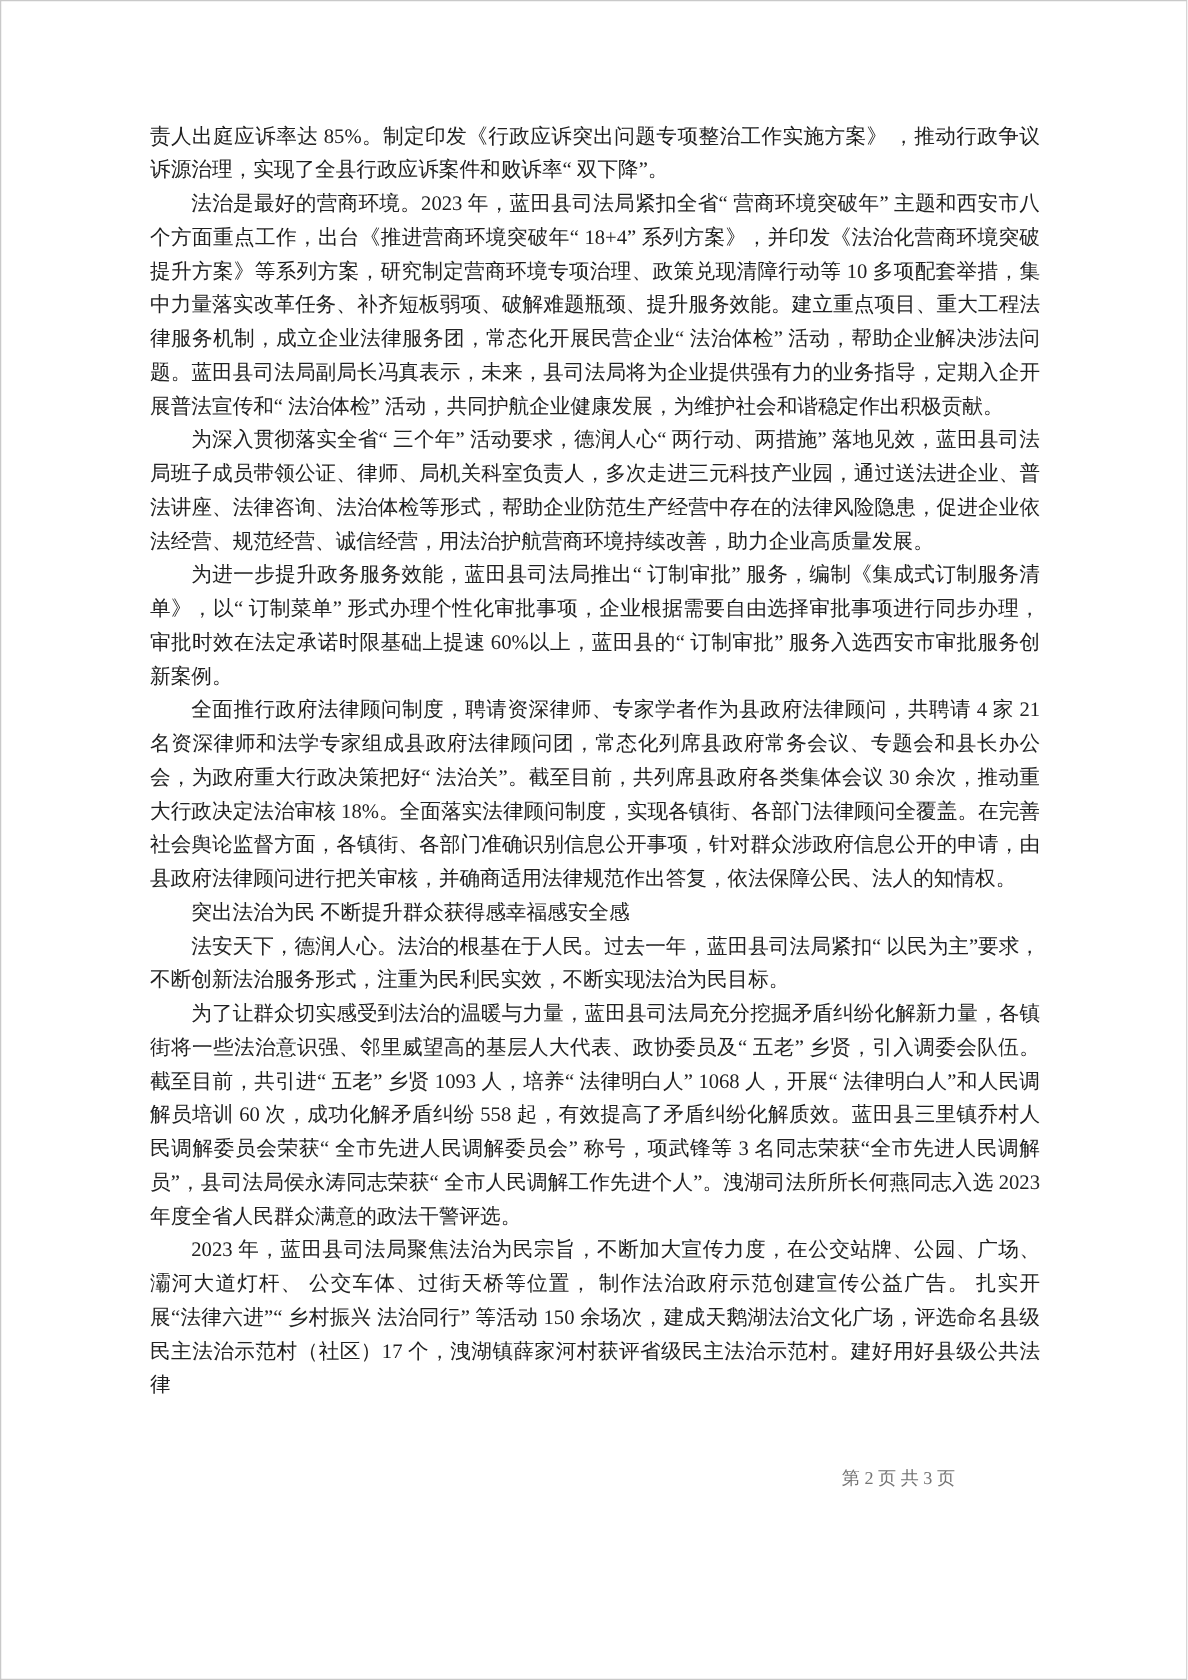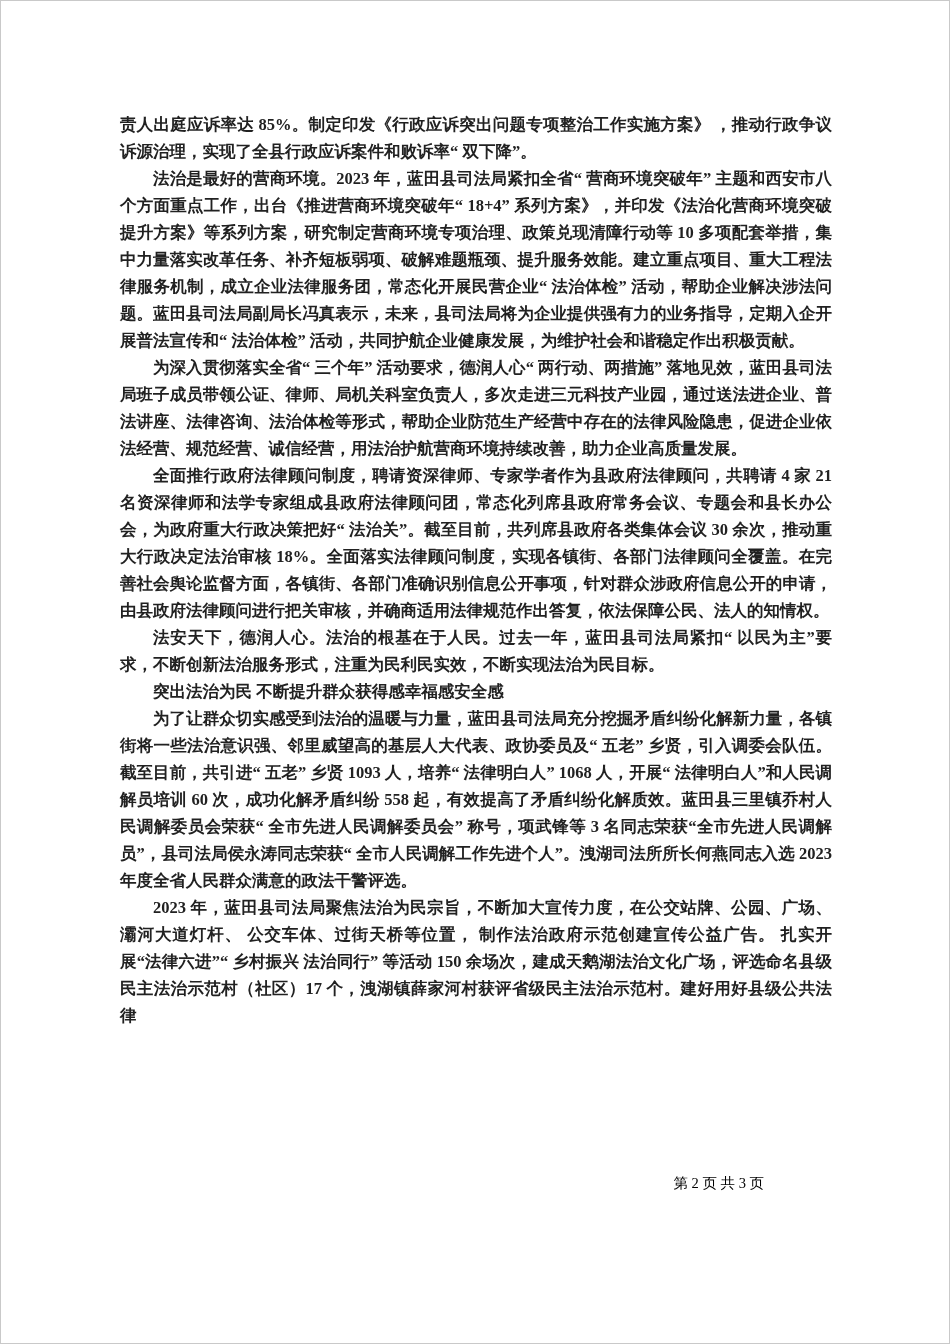--- a/index.html
+++ b/index.html
@@ -17,57 +17,57 @@
   .page {
     position: absolute;
     inset: 0;
     box-sizing: border-box;
     background: #ffffff;
     border: 1px solid #c9c9c9;
   }
   .content {
     position: absolute;
     left: 119px;
-    top: 110px;
+    top: 94px;
     width: 712px;
-    font-weight: bold;
   }
   .para {
     margin: 0;
     font-size: 16.5px;
     line-height: 27px;
     text-align: justify;
     text-justify: inter-ideograph;
     text-indent: 2em;
     word-break: break-all;
     color: #212121;
   }
   .para.no-indent {
     text-indent: 0;
   }
   .footer {
     position: absolute;
     right: 185px;
     top: 1172px;
     font-size: 14.5px;
     line-height: 20px;
-    color: #000000;
+    color: #737373;
     padding-left: 10px;
   }
 </style>
 </head>
 <body>
 
 <div class="page">
   <div class="content">
     <p class="para no-indent">责人出庭应诉率达 85%。制定印发《行政应诉突出问题专项整治工作实施方案》 ，推动行政争议诉源治理，实现了全县行政应诉案件和败诉率“ 双下降”。</p>
     <p class="para">法治是最好的营商环境。2023 年，蓝田县司法局紧扣全省“ 营商环境突破年” 主题和西安市八个方面重点工作，出台《推进营商环境突破年“ 18+4” 系列方案》，并印发《法治化营商环境突破提升方案》等系列方案，研究制定营商环境专项治理、政策兑现清障行动等 10 多项配套举措，集中力量落实改革任务、补齐短板弱项、破解难题瓶颈、提升服务效能。建立重点项目、重大工程法律服务机制，成立企业法律服务团，常态化开展民营企业“ 法治体检” 活动，帮助企业解决涉法问题。蓝田县司法局副局长冯真表示，未来，县司法局将为企业提供强有力的业务指导，定期入企开展普法宣传和“ 法治体检” 活动，共同护航企业健康发展，为维护社会和谐稳定作出积极贡献。</p>
     <p class="para">为深入贯彻落实全省“ 三个年” 活动要求，德润人心“ 两行动、两措施” 落地见效，蓝田县司法局班子成员带领公证、律师、局机关科室负责人，多次走进三元科技产业园，通过送法进企业、普法讲座、法律咨询、法治体检等形式，帮助企业防范生产经营中存在的法律风险隐患，促进企业依法经营、规范经营、诚信经营，用法治护航营商环境持续改善，助力企业高质量发展。</p>
+    <p class="para">为进一步提升政务服务效能，蓝田县司法局推出“ 订制审批” 服务，编制《集成式订制服务清单》，以“ 订制菜单” 形式办理个性化审批事项，企业根据需要自由选择审批事项进行同步办理，审批时效在法定承诺时限基础上提速 60%以上，蓝田县的“ 订制审批” 服务入选西安市审批服务创新案例。</p>
     <p class="para">全面推行政府法律顾问制度，聘请资深律师、专家学者作为县政府法律顾问，共聘请 4 家 21 名资深律师和法学专家组成县政府法律顾问团，常态化列席县政府常务会议、专题会和县长办公会，为政府重大行政决策把好“ 法治关”。截至目前，共列席县政府各类集体会议 30 余次，推动重大行政决定法治审核 18%。全面落实法律顾问制度，实现各镇街、各部门法律顾问全覆盖。在完善社会舆论监督方面，各镇街、各部门准确识别信息公开事项，针对群众涉政府信息公开的申请，由县政府法律顾问进行把关审核，并确商适用法律规范作出答复，依法保障公民、法人的知情权。</p>
+    <p class="para">突出法治为民 不断提升群众获得感幸福感安全感</p>
     <p class="para">法安天下，德润人心。法治的根基在于人民。过去一年，蓝田县司法局紧扣“ 以民为主”要求，不断创新法治服务形式，注重为民利民实效，不断实现法治为民目标。</p>
-    <p class="para">突出法治为民 不断提升群众获得感幸福感安全感</p>
     <p class="para">为了让群众切实感受到法治的温暖与力量，蓝田县司法局充分挖掘矛盾纠纷化解新力量，各镇街将一些法治意识强、邻里威望高的基层人大代表、政协委员及“ 五老” 乡贤，引入调委会队伍。截至目前，共引进“ 五老” 乡贤 1093 人，培养“ 法律明白人” 1068 人，开展“ 法律明白人”和人民调解员培训 60 次，成功化解矛盾纠纷 558 起，有效提高了矛盾纠纷化解质效。蓝田县三里镇乔村人民调解委员会荣获“ 全市先进人民调解委员会” 称号，项武锋等 3 名同志荣获“全市先进人民调解员”，县司法局侯永涛同志荣获“ 全市人民调解工作先进个人”。洩湖司法所所长何燕同志入选 2023 年度全省人民群众满意的政法干警评选。</p>
     <p class="para">2023 年，蓝田县司法局聚焦法治为民宗旨，不断加大宣传力度，在公交站牌、公园、广场、灞河大道灯杆、 公交车体、过街天桥等位置， 制作法治政府示范创建宣传公益广告。 扎实开展“法律六进”“ 乡村振兴 法治同行” 等活动 150 余场次，建成天鹅湖法治文化广场，评选命名县级民主法治示范村（社区）17 个，洩湖镇薛家河村获评省级民主法治示范村。建好用好县级公共法律</p>
   </div>
   <div class="footer">
     <span>第 2 页 共 3 页</span>
   </div>
 </div>
 
 </body></html>

